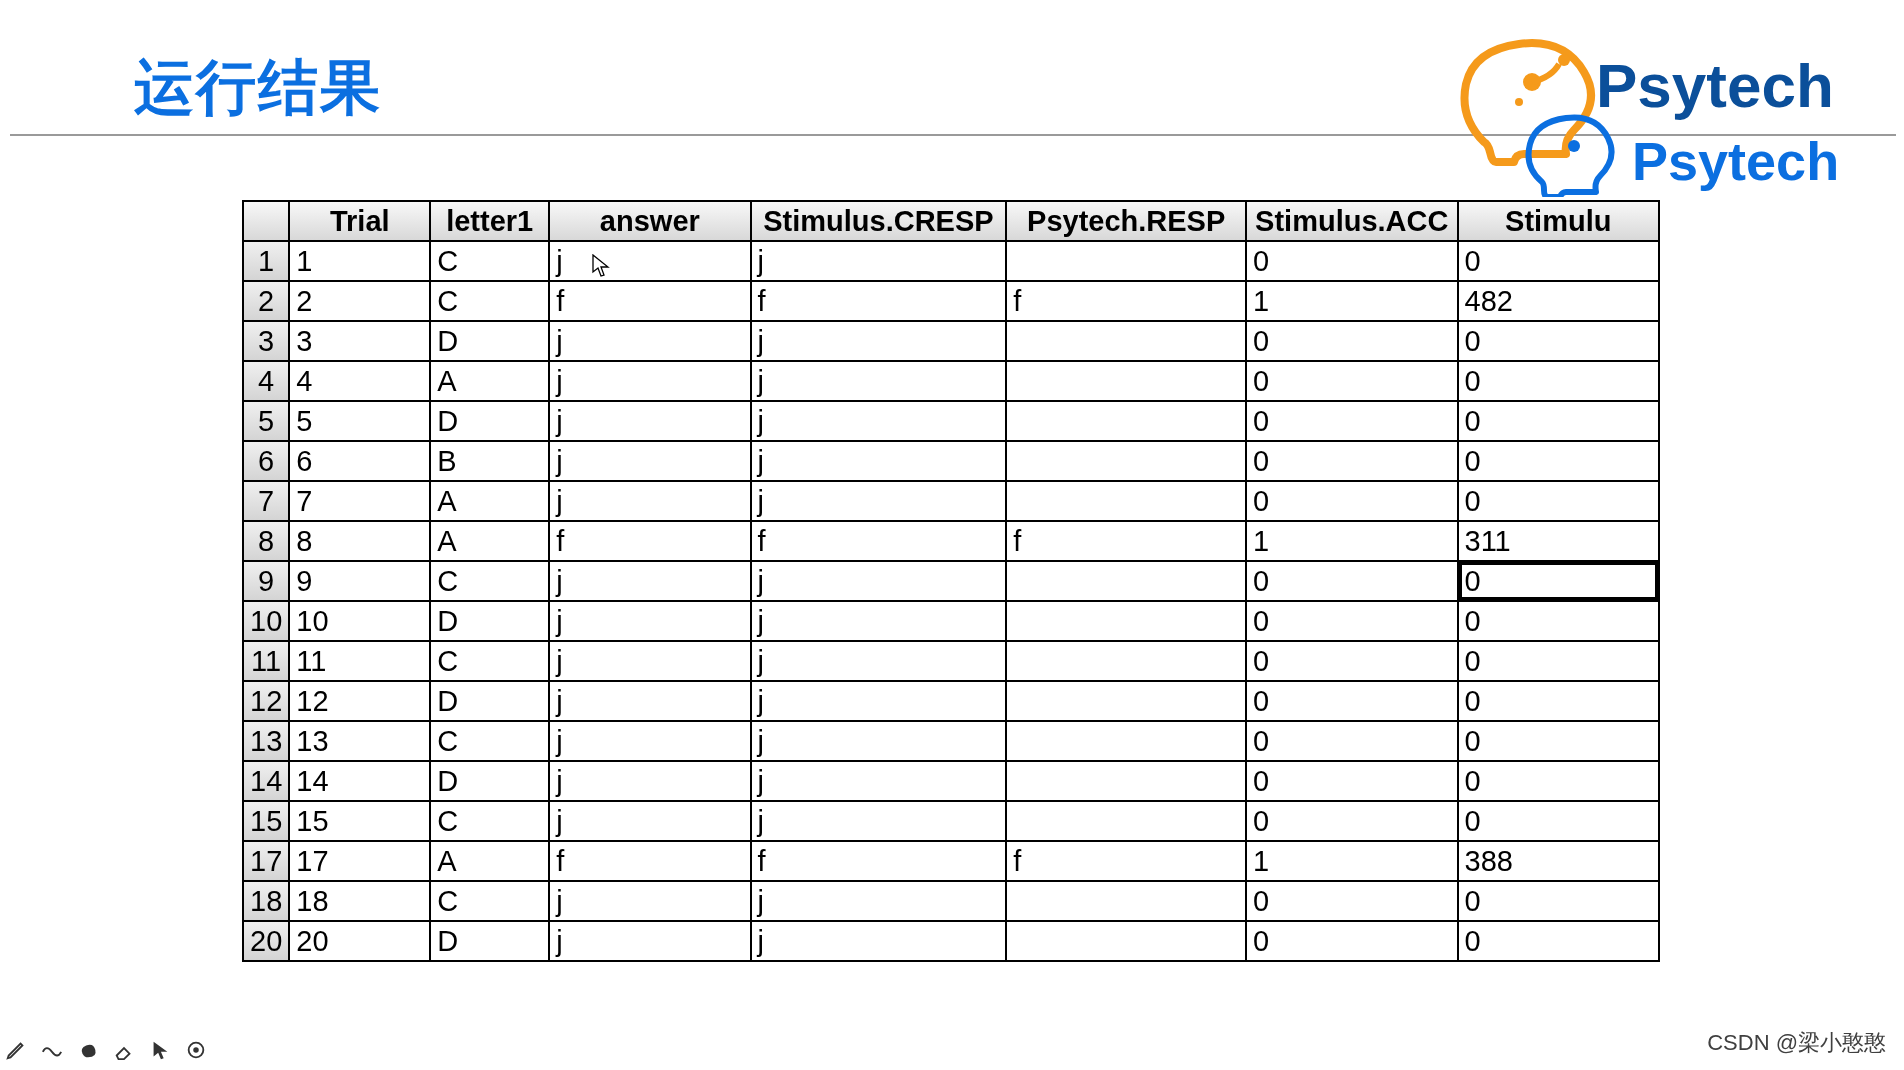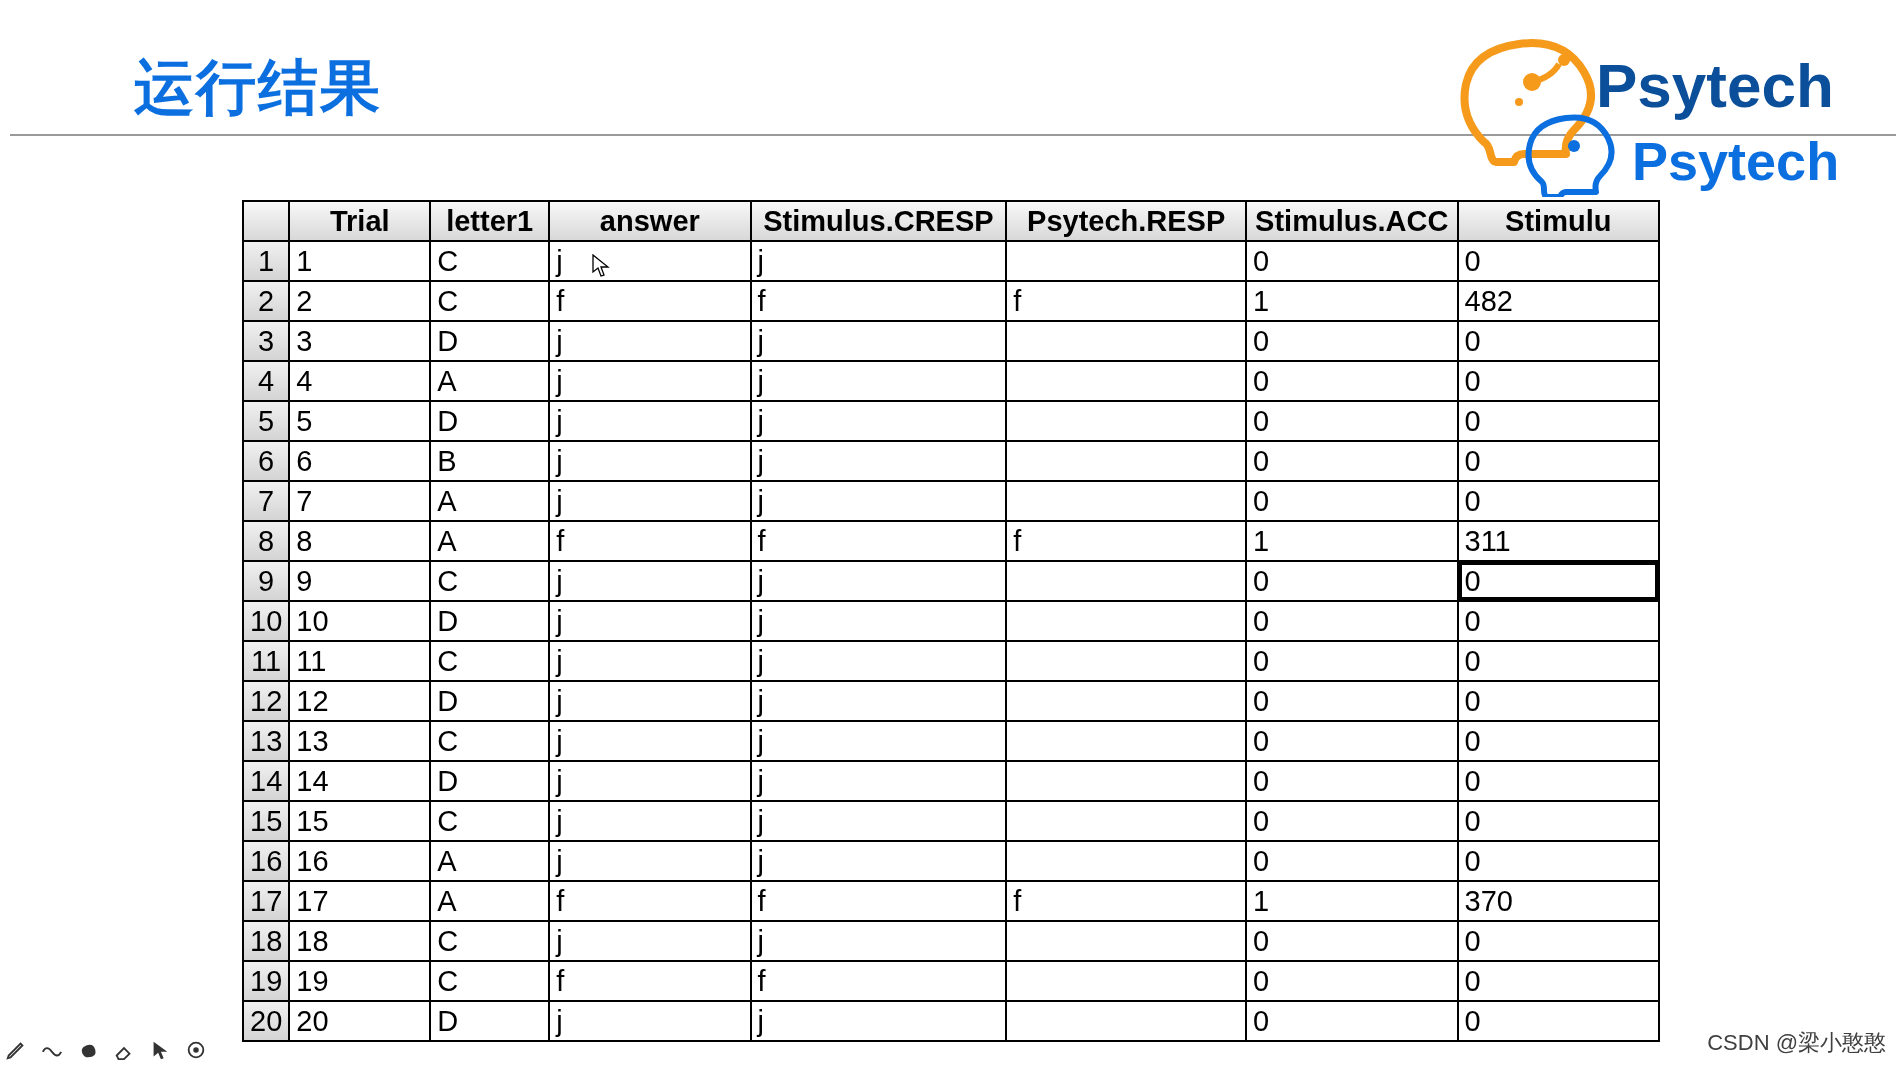--- a/index.html
+++ b/index.html
@@ -292,55 +292,35 @@
           <td class="rownum">15</td>
           <td>15</td>
           <td>C</td>
           <td>j</td>
           <td>j</td>
           <td></td>
           <td>0</td>
           <td>0</td>
         </tr>
         <tr>
-          <td class="rownum">16</td>
-          <td>16</td>
-          <td>A</td>
-          <td>j</td>
-          <td>j</td>
-          <td></td>
-          <td>0</td>
-          <td>0</td>
-        </tr>
-        <tr>
           <td class="rownum">17</td>
           <td>17</td>
           <td>A</td>
           <td>f</td>
           <td>f</td>
           <td>f</td>
           <td>1</td>
-          <td>370</td>
+          <td>388</td>
         </tr>
         <tr>
           <td class="rownum">18</td>
           <td>18</td>
           <td>C</td>
           <td>j</td>
           <td>j</td>
-          <td></td>
-          <td>0</td>
-          <td>0</td>
-        </tr>
-        <tr>
-          <td class="rownum">19</td>
-          <td>19</td>
-          <td>C</td>
-          <td>f</td>
-          <td>f</td>
           <td></td>
           <td>0</td>
           <td>0</td>
         </tr>
         <tr>
           <td class="rownum">20</td>
           <td>20</td>
           <td>D</td>
           <td>j</td>
           <td>j</td>

